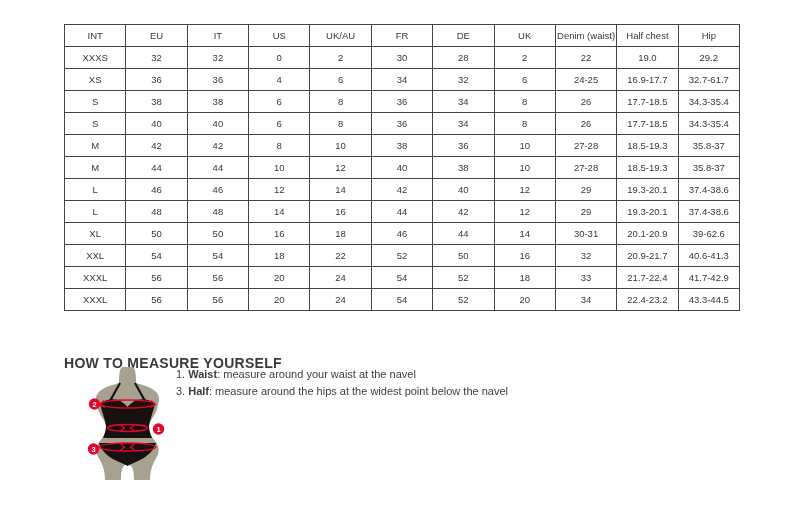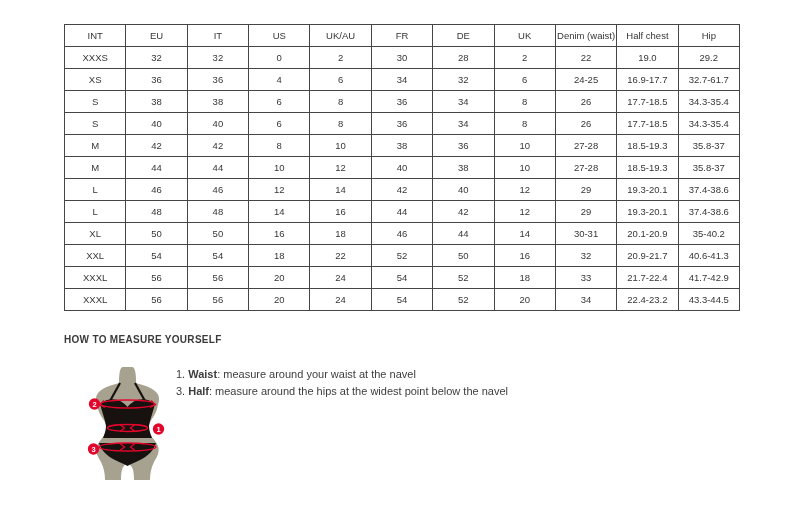--- a/index.html
+++ b/index.html
@@ -31,22 +31,22 @@
     vertical-align: middle;
     font-weight: normal;
     white-space: nowrap;
     overflow: hidden;
   }
 
   
   .htm-title {
     position: absolute;
     left: 64px;
-    top: 334px;
-    font-size: 10px;
+    top: 355px;
+    font-size: 14px;
     font-weight: bold;
     letter-spacing: 0.3px;
     color: #3a3a3a;
   }
   .measure-illustration {
     position: absolute;
     left: 80px;
     top: 367px;
     width: 95px;
     height: 118px;
@@ -198,21 +198,21 @@
           <td>XL</td>
           <td>50</td>
           <td>50</td>
           <td>16</td>
           <td>18</td>
           <td>46</td>
           <td>44</td>
           <td>14</td>
           <td>30-31</td>
           <td>20.1-20.9</td>
-          <td>35-40.2</td>
+          <td>39-62.6</td>
         </tr>
         <tr>
           <td>XXL</td>
           <td>54</td>
           <td>54</td>
           <td>18</td>
           <td>22</td>
           <td>52</td>
           <td>50</td>
           <td>16</td>

